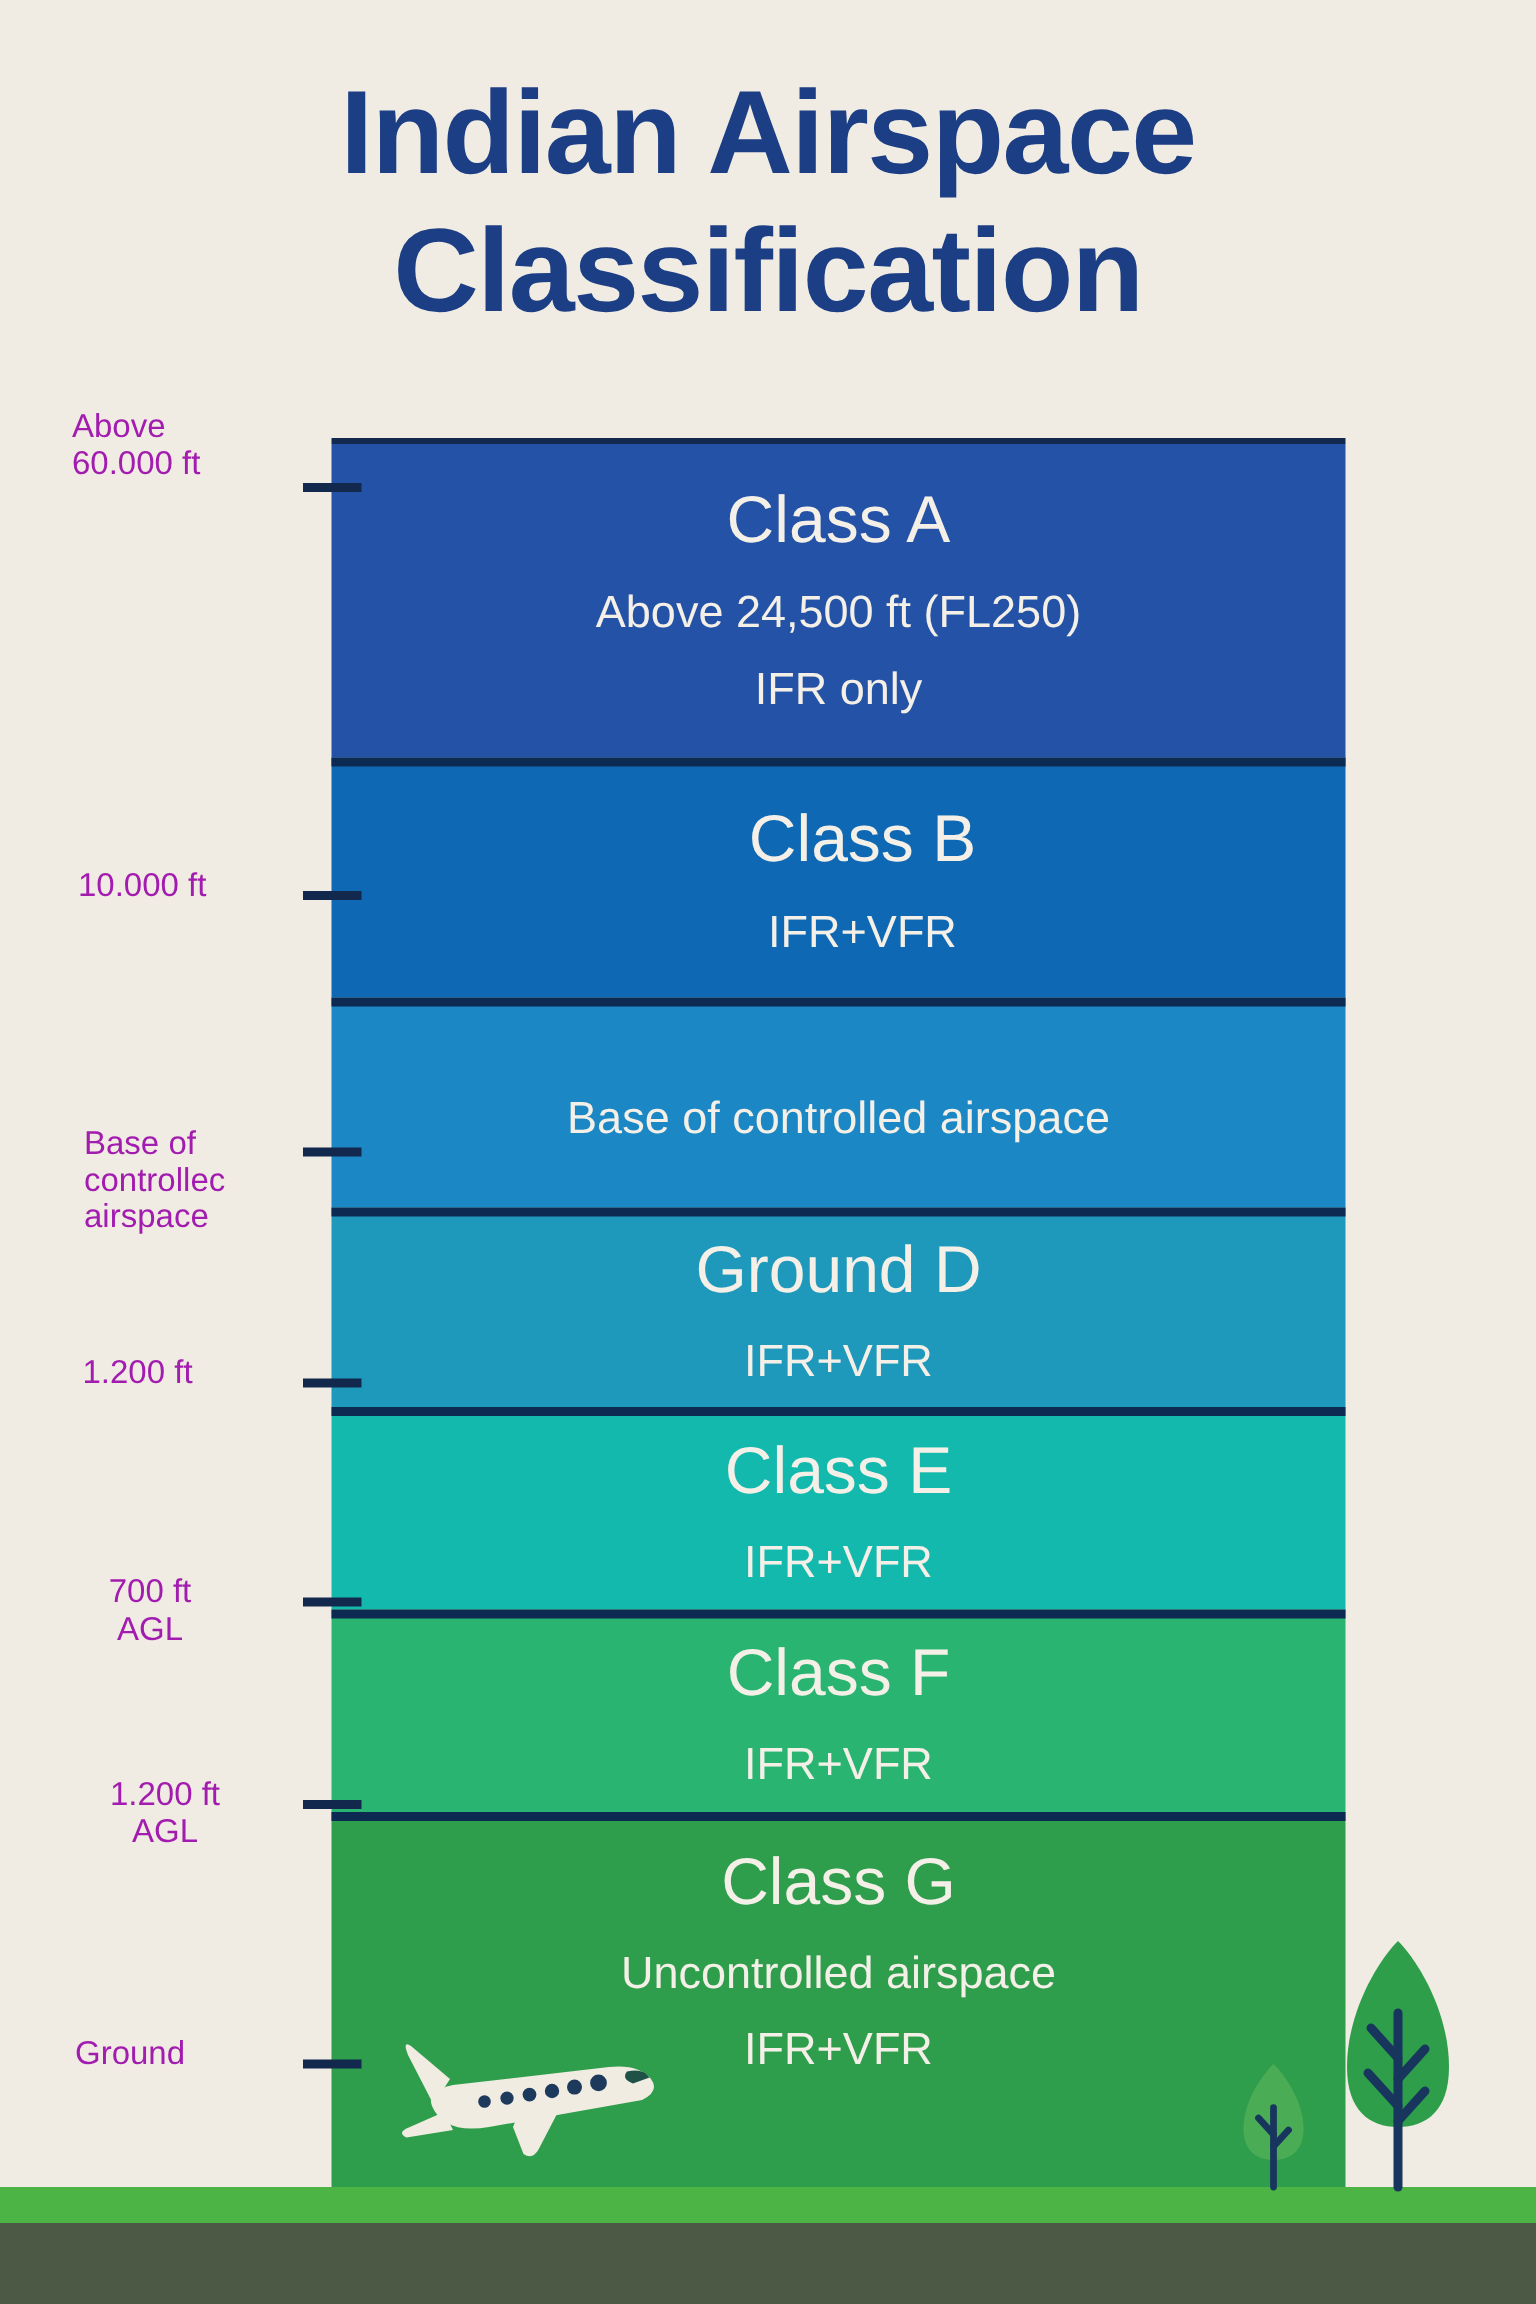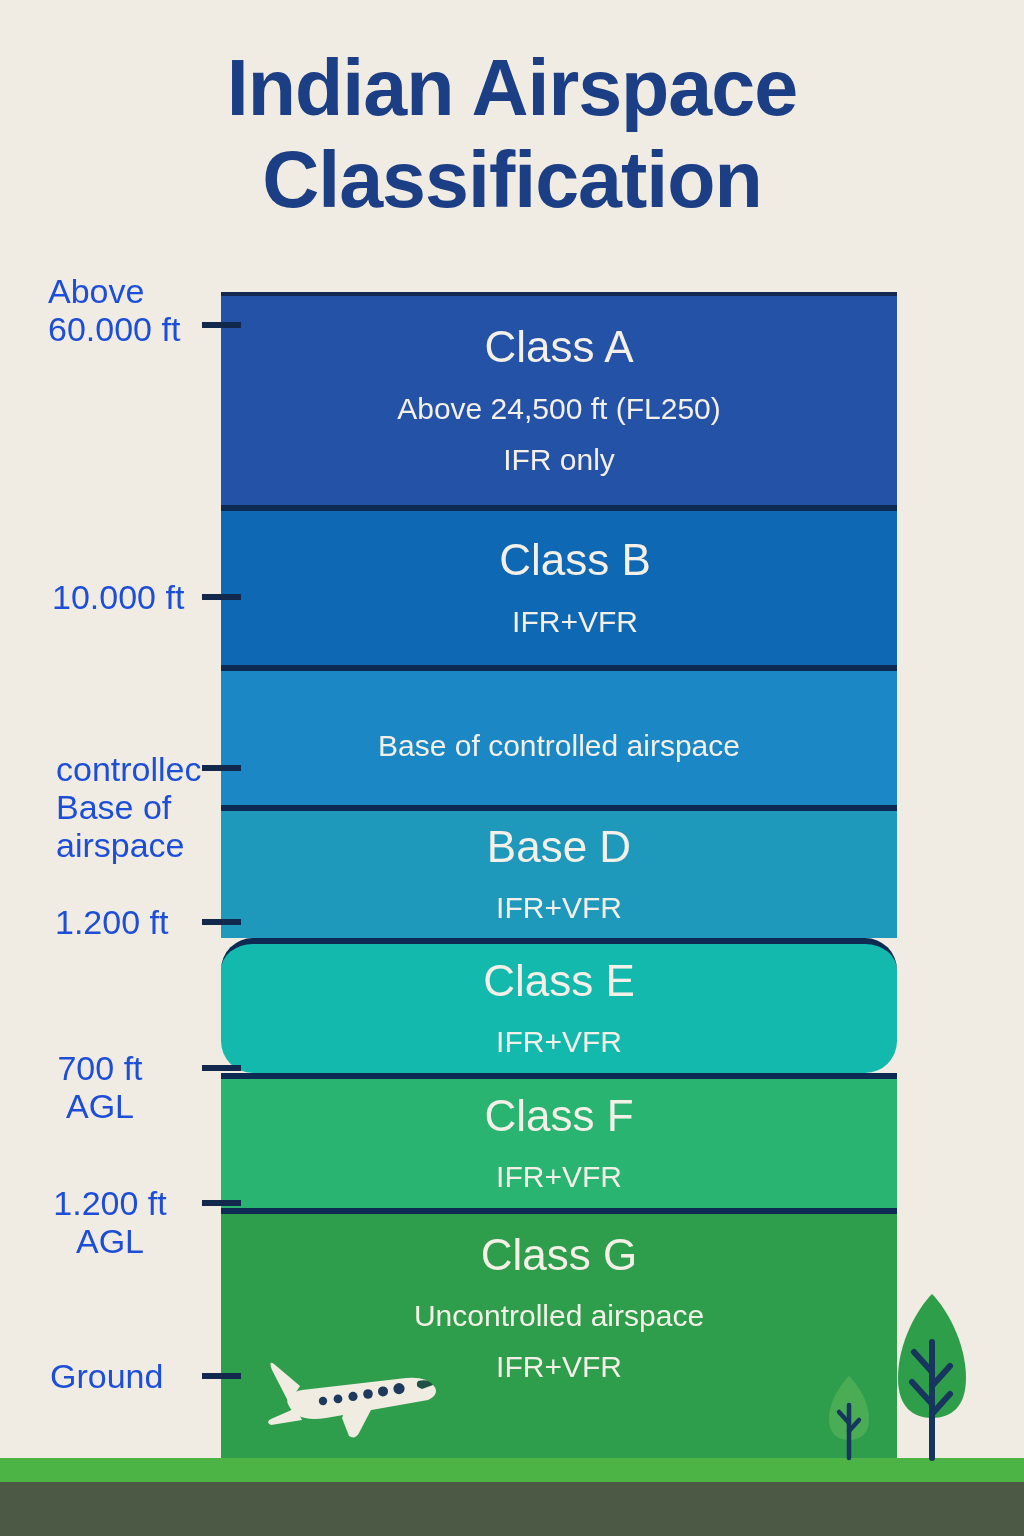--- a/index.html
+++ b/index.html
@@ -19,21 +19,21 @@
   }
   .band {
     width:100%; box-sizing:border-box;
     display:flex; flex-direction:column; align-items:center; justify-content:center;
     color:#f4f0e8; text-align:center;
   }
   .band + .band { border-top:6px solid #0d2a52; }
   .band-title { font-size:44px; font-weight:normal; line-height:1.1; margin:0 0 4px 0; }
   .band-sub { font-size:30px; line-height:1.2; margin-top:15px; }
   .scale-label {
-    position:absolute; color:#1d4ed8; font-size:34px; line-height:1.12; z-index:3;
+    position:absolute; color:#a21caf; font-size:22px; line-height:1.12; z-index:3;
   }
   .tick {
     position:absolute; left:202px; width:39px; height:6px;
     background:#12294d; z-index:7;
   }
   .grass { position:absolute; left:0; top:1458px; width:1024px; height:24px; background:#4cb445; z-index:4; }
   .ground { position:absolute; left:0; top:1482px; width:1024px; height:54px; background:#4c5a45; z-index:4; }
   .plane { position:absolute; left:266px; top:1356px; z-index:5; }
   .tree-large { position:absolute; left:886px; top:1290px; z-index:6; }
   .tree-small { position:absolute; left:823px; top:1373px; z-index:6; }
@@ -55,24 +55,24 @@
         <div class="band-sub">IFR only</div>
       </div>
       <div class="band" style="background: rgb(14, 104, 180); height: 160px; padding-left: 32px;">
         <div class="band-title">Class B</div>
         <div class="band-sub">IFR+VFR</div>
       </div>
       <div class="band" style="background: rgb(27, 135, 196); height: 140px;">
         <div class="band-sub">Base of controlled airspace</div>
       </div>
       <div class="band" style="background: rgb(30, 153, 188); height: 133px;">
-        <div class="band-title">Base D</div>
+        <div class="band-title">Ground D</div>
         <div class="band-sub">IFR+VFR</div>
       </div>
-      <div class="band" style="background: rgb(20, 185, 174); height: 135px; border-radius: 32px;">
+      <div class="band" style="background: rgb(20, 185, 174); height: 135px;">
         <div class="band-title">Class E</div>
         <div class="band-sub">IFR+VFR</div>
       </div>
       <div class="band" style="background: rgb(42, 180, 113); height: 135px;">
         <div class="band-title">Class F</div>
         <div class="band-sub">IFR+VFR</div>
       </div>
       <div class="band" style="background: rgb(47, 158, 76); height: 250px; padding-bottom: 56px;">
         <div class="band-title">Class G</div>
         <div class="band-sub">Uncontrolled airspace</div>
@@ -84,22 +84,22 @@
       <div class="scale-label" style="left: 48px; top: 272px; width: 160px; text-align: left;">
         <div>Above</div>
         <div>60.000 ft</div>
       </div>
       <div class="tick" style="top: 322px;"></div>
       <div class="scale-label" style="left: 52px; top: 578px; width: 160px; text-align: left;">
         <div>10.000 ft</div>
       </div>
       <div class="tick" style="top: 594px;"></div>
       <div class="scale-label" style="left: 56px; top: 750px; width: 170px; text-align: left;">
+        <div>Base of</div>
         <div>controllec</div>
-        <div>Base of</div>
         <div>airspace</div>
       </div>
       <div class="tick" style="top: 765px;"></div>
       <div class="scale-label" style="left: 55px; top: 903px; width: 150px; text-align: left;">
         <div>1.200 ft</div>
       </div>
       <div class="tick" style="top: 919px;"></div>
       <div class="scale-label" style="left: 30px; top: 1049px; width: 140px; text-align: center;">
         <div>700 ft</div>
         <div>AGL</div>

